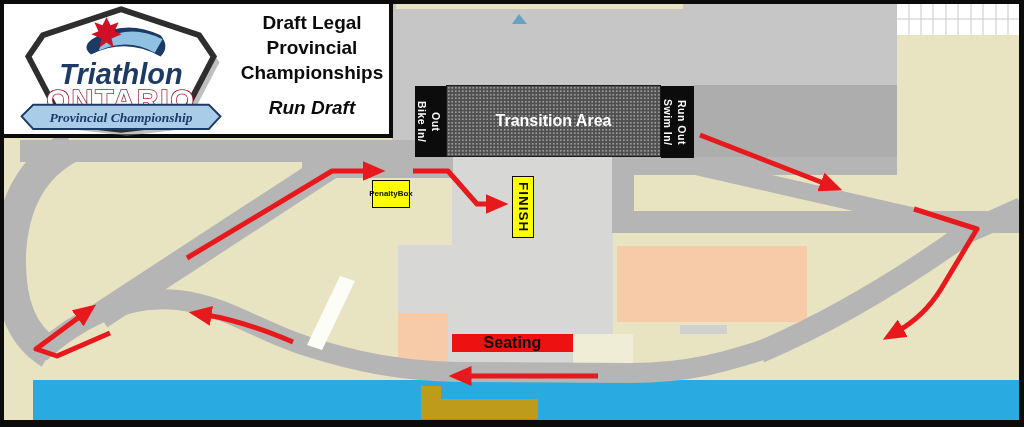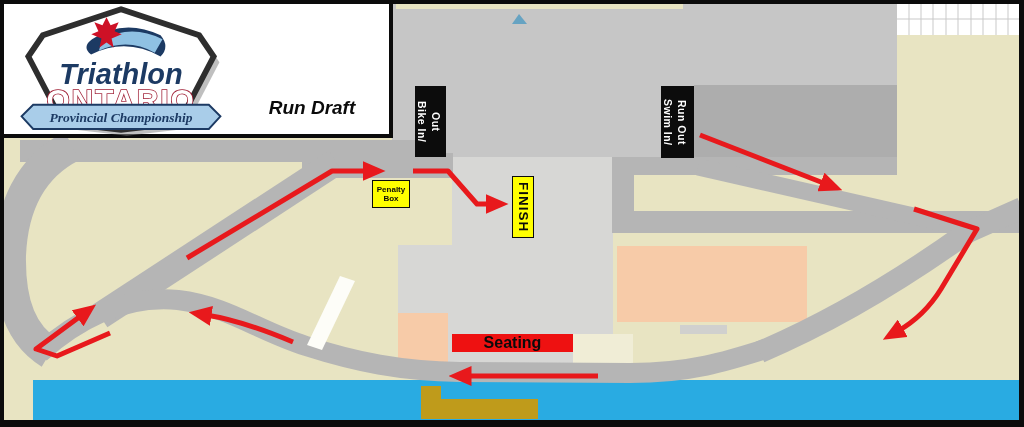--- a/index.html
+++ b/index.html
@@ -38,21 +38,21 @@
     background-image:radial-gradient(circle,#9a9a9a 1px,rgba(0,0,0,0) 1.2px);
     background-size:3.5px 3.5px;
     border:1px solid #1a1a1a;
     color:#fff;font-weight:bold;font-size:16px;
     display:flex;align-items:center;justify-content:center;
   }
   .yellow-box{
     background:#FFFF00;border:1.5px solid #0b0b0b;color:#0b0b0b;font-weight:bold;
     display:flex;align-items:center;justify-content:center;text-align:center;
   }
-  #penalty-box{font-size:8px;line-height:9.5px;flex-direction:column;}
+  #penalty-box{font-size:8px;line-height:9.5px;flex-direction:row;}
   #finish-box{
     writing-mode:vertical-lr;text-orientation:mixed;font-size:13.5px;letter-spacing:1px;
   }
   #seating-box{
     background:#EE1111;color:#0b0b0b;font-weight:bold;font-size:16px;
     display:flex;align-items:center;justify-content:center;
   }
 </style>
 </head>
 <body>
@@ -145,20 +145,23 @@
       <rect x="0" y="0" width="4" height="427"></rect>
       <rect x="1019" y="0" width="5" height="427"></rect>
     </g>
   </svg>
 
   <div class="overlay black-vbox" id="bike-box" style="left:415px;top:86px;width:31px;height:71px;">
     <span>Bike In/</span>
     <span>Out</span>
   </div>
 
+  <div class="overlay" id="transition-area" style="left:446px;top:85px;width:215px;height:72px;">
+    <span>Transition Area</span>
+  </div>
 
   <div class="overlay black-vbox" id="swim-box" style="left:661px;top:86px;width:33px;height:72px;">
     <span>Swim In/</span>
     <span>Run Out</span>
   </div>
 
   <div class="overlay yellow-box" id="penalty-box" style="left:372px;top:180px;width:38px;height:28px;">
     <span>Penalty</span>
     <span>Box</span>
   </div>
@@ -178,18 +181,23 @@
       <polygon points="115,3 196,30 211,52 175,121 115,128 55,121 19,52 34,30" fill="#ffffff" stroke="#2e2e2e" stroke-width="6"></polygon>
       <path d="M 85,34 Q 118,12 156,30 Q 166,42 156,52 Q 120,32 84,50 Q 74,42 85,34 Z" fill="#1C3A63"></path>
       <path d="M 96,34 Q 126,18 158,34 L 150,48 Q 122,32 92,46 Z" fill="#8FC1E3"></path>
       <path transform="translate(100,28) scale(1.05)" d="M 0,-16 L 4,-8 L 12,-11 L 8,-2 L 15,1 L 5,5 L 7,14 L 0,9 L -7,14 L -5,5 L -15,1 L -8,-2 L -12,-11 L -4,-8 Z" fill="#CE1126"></path>
       <text x="115" y="80" text-anchor="middle" font-size="30" font-weight="bold" font-style="italic" fill="#1C3A63" font-family="Liberation Sans, sans-serif">Triathlon</text>
       <text x="115" y="107" text-anchor="middle" font-size="31" font-weight="bold" letter-spacing="2" fill="#ffffff" stroke="#9E1B32" stroke-width="1.6" paint-order="stroke" font-family="Liberation Sans, sans-serif">ONTARIO</text>
       <polygon points="24,102 206,102 218,114 206,127 24,127 12,114" fill="#A9CDE9" stroke="#1C3A63" stroke-width="2"></polygon>
       <text x="115" y="120" text-anchor="middle" font-size="14" font-style="italic" font-weight="bold" fill="#1C3A63" font-family="Liberation Serif, serif">Provincial Championship</text>
     </svg>
 
+    <div id="title-text">
+      <div>Draft Legal</div>
+      <div>Provincial</div>
+      <div>Championships</div>
+    </div>
     <div id="course-text">
       <div class="italic">Run Draft</div>
     </div>
   </div>
 
 </div>
 
 </body></html>

